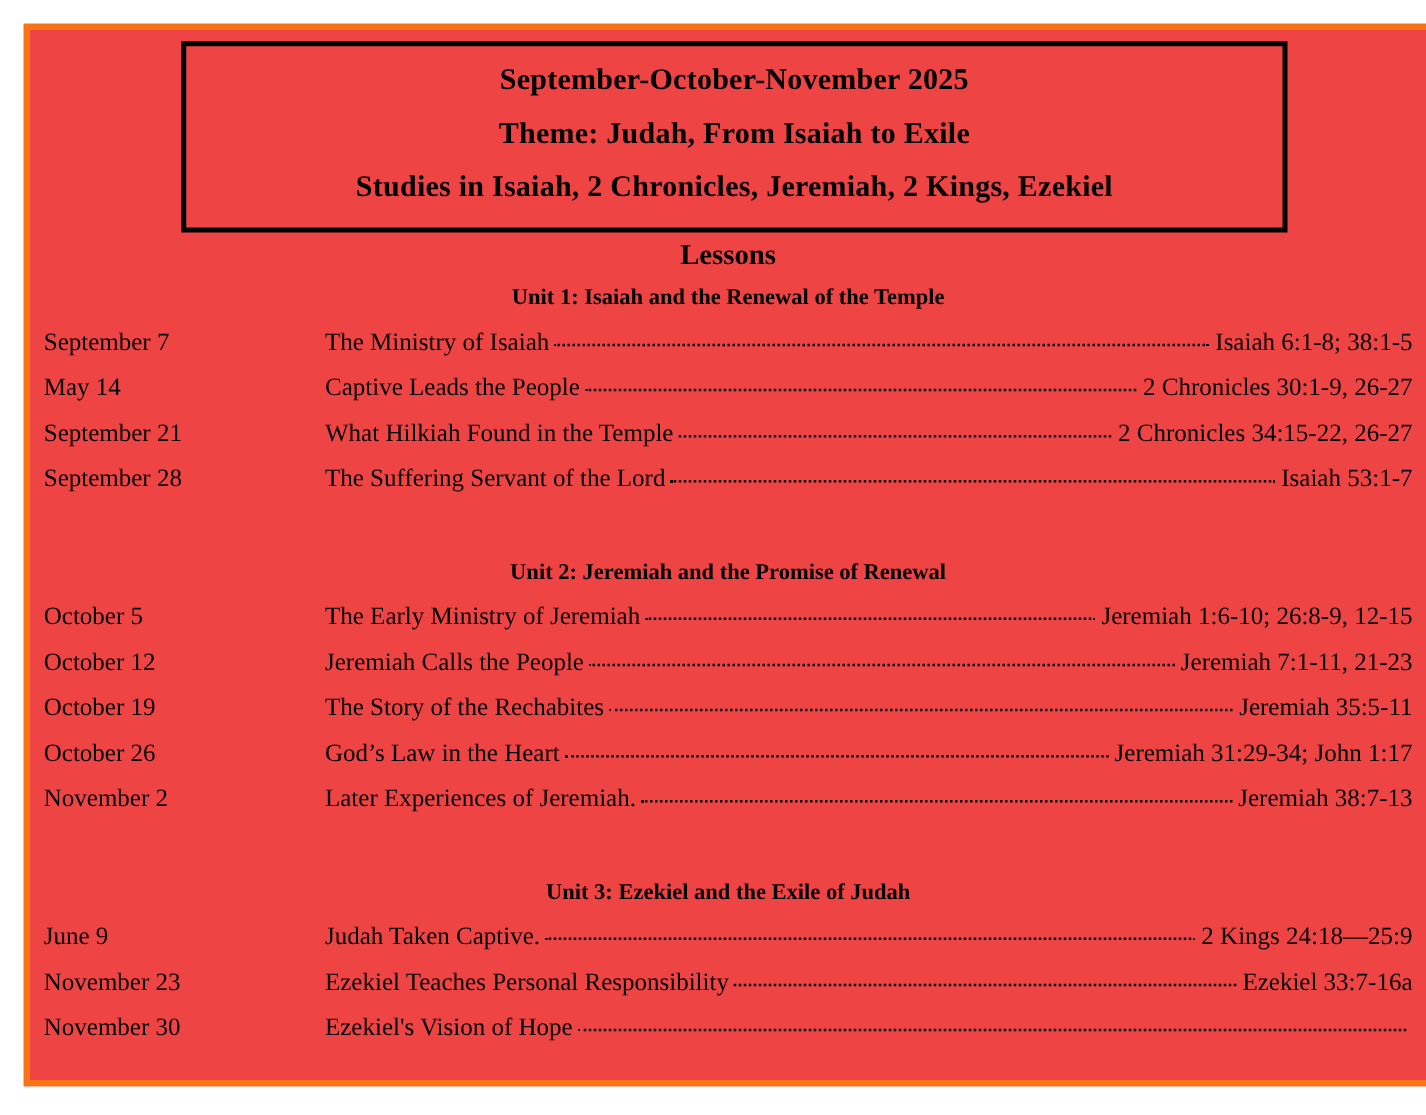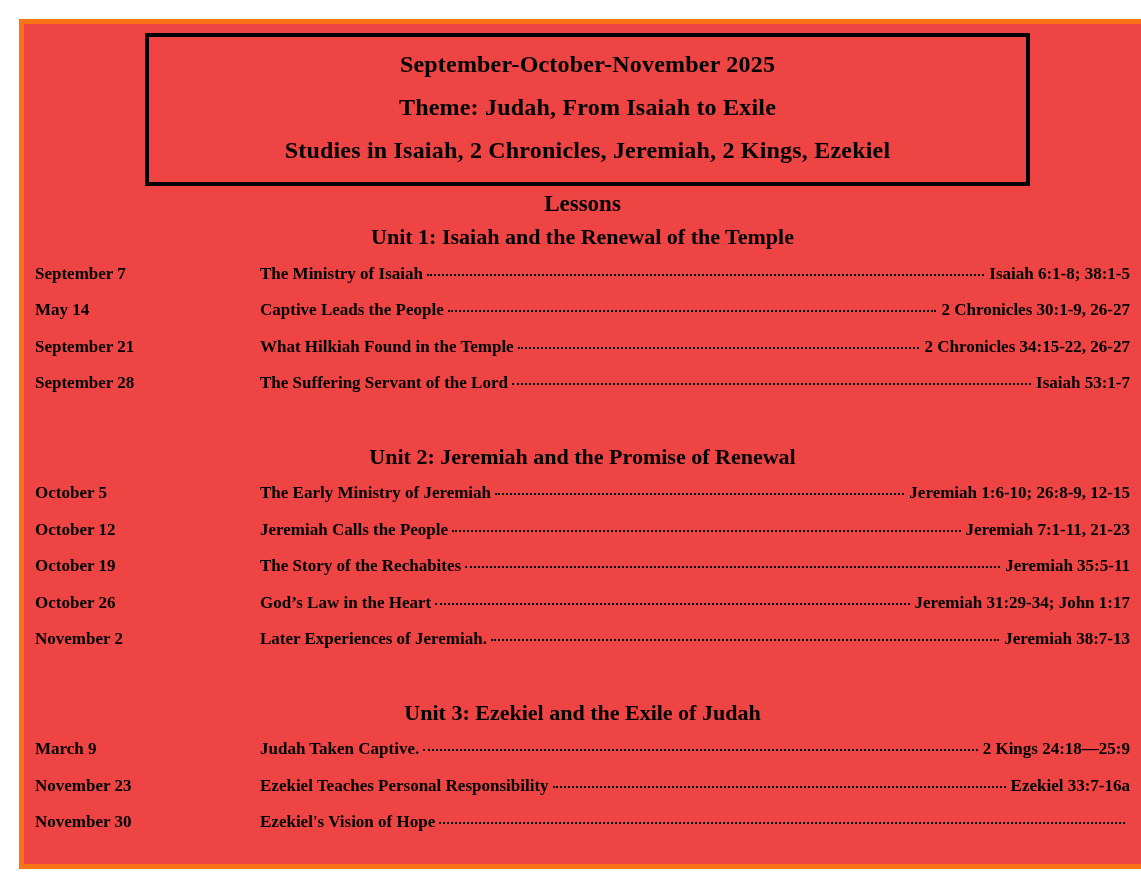--- a/index.html
+++ b/index.html
@@ -37,28 +37,28 @@
     font-weight: 700;
     font-size: 23px;
     line-height: 30px;
     margin-top: 3px;
   }
   .unit { margin-top: 0; }
   .unit + .unit { margin-top: 37px; }
   .unit-title {
     text-align: center;
     font-weight: 700;
-    font-size: 22px;
+    font-size: 18px;
     line-height: 36.5px;
   }
   .lesson-row {
     display: flex;
     align-items: baseline;
-    font-weight: 700;
-    font-size: 17px;
+    font-weight: 400;
+    font-size: 20px;
     line-height: 36.5px;
     white-space: nowrap;
   }
   .lesson-date {
     width: 225px;
     flex: 0 0 225px;
   }
   .lesson-title { flex: 0 0 auto; }
   .leader {
     flex: 1 1 auto;
@@ -156,21 +156,21 @@
     <span class="leader"></span>
     <span class="lesson-ref">Jeremiah 38:7-13</span>
   </div>
 </div>
   </section>
 
   <section class="unit">
     <div class="unit-title">Unit 3: Ezekiel and the Exile of Judah</div>
     <div class="unit-lessons">
   <div class="lesson-row">
-    <span class="lesson-date">March 9</span>
+    <span class="lesson-date">June 9</span>
     <span class="lesson-title">Judah Taken Captive.</span>
     <span class="leader"></span>
     <span class="lesson-ref">2 Kings 24:18—25:9</span>
   </div>
 
 
   <div class="lesson-row">
     <span class="lesson-date">November 23</span>
     <span class="lesson-title">Ezekiel Teaches Personal  Responsibility</span>
     <span class="leader"></span>

